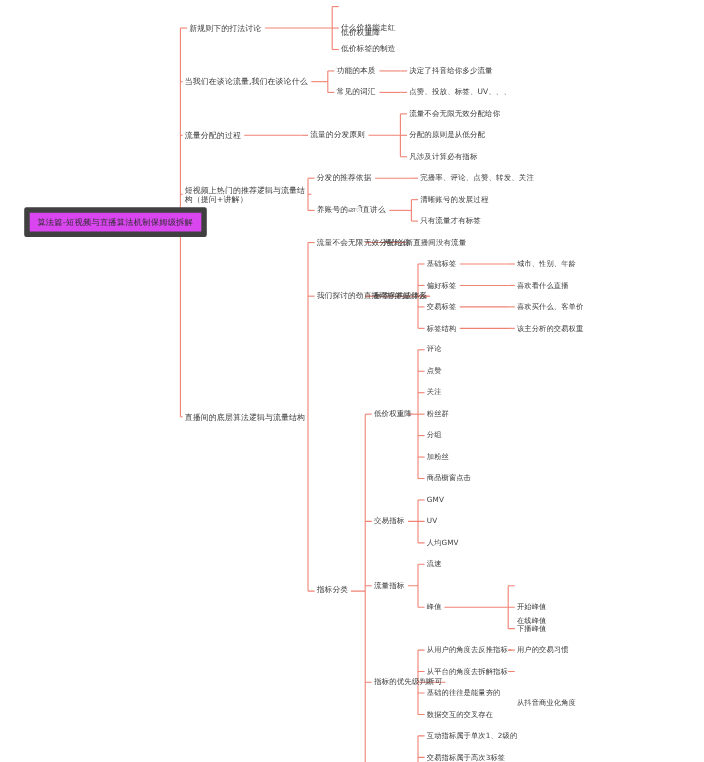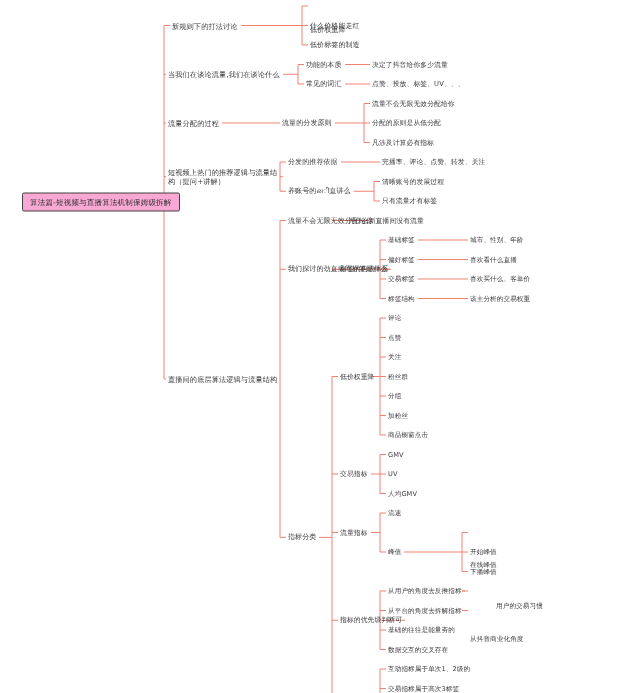--- a/index.html
+++ b/index.html
@@ -17,25 +17,25 @@
     position:absolute;
     font-size:7px;
     line-height:9px;
     letter-spacing:0.1px;
     white-space:nowrap;
     color:#3a3a3a;
     transform:translateY(-50%);
   }
   .node.wrap{white-space:normal;}
   .root{
-    border:1px solid #404040;
+    border:5px solid #404040;
     border-radius:2px;
     padding:4px 7px;
     font-size:7.5px;
-    background:#f9a8d4;
+    background:#d946ef;
     color:#2f2f2f;
     letter-spacing:0.2px;
     text-align:right;
   }
   .lvl1{font-size:7.2px;}
   .lvl2{font-size:7px;}
   .lvl3{font-size:6.8px;}
   .lvl4{font-size:6.6px;}
 </style>
 </head>
@@ -200,21 +200,21 @@
       <div class="node lvl4" style="left: 388px; top: 454.5px;">GMV</div>
       <div class="node lvl4" style="left: 388px; top: 474px;">UV</div>
       <div class="node lvl4" style="left: 388px; top: 493.5px;">人均GMV</div>
       <div class="node lvl3" style="left: 340px; top: 474px;">交易指标</div>
       <div class="node lvl4" style="left: 388px; top: 513px;">流速</div>
       <div class="node lvl4" style="left: 470px; top: 532.5px; margin-top: 32px;">在线峰值</div>
       <div class="node lvl4" style="left: 470px; top: 552px;">开始峰值</div>
       <div class="node lvl4" style="left: 470px; top: 571.5px;">下播峰值</div>
       <div class="node lvl4" style="left: 388px; top: 552px;">峰值</div>
       <div class="node lvl3" style="left: 340px; top: 532.5px;">流量指标</div>
-      <div class="node lvl4" style="left: 496px; top: 591px; margin-top: 15px;">用户的交易习惯</div>
+      <div class="node lvl4" style="left: 470px; top: 591px;">用户的交易习惯</div>
       <div class="node lvl4" style="left: 388px; top: 591px;">从用户的角度去反推指标</div>
       <div class="node lvl4" style="left: 470px; top: 627px; margin-top: 12px;">从抖音商业化角度</div>
       <div class="node lvl4" style="left: 388px; top: 610.5px;">从平台的角度去拆解指标</div>
       <div class="node lvl4" style="left: 388px; top: 630px;">基础的往往是能量夯的</div>
       <div class="node lvl4" style="left: 388px; top: 649.5px;">数据交互的交叉存在</div>
       <div class="node lvl3" style="left: 340px; top: 620.25px;">指标的优先级判断可</div>
       <div class="node lvl4" style="left: 388px; top: 669px;">互动指标属于单次1、2级的</div>
       <div class="node lvl4" style="left: 388px; top: 688.5px;">交易指标属于高次3标签</div>
       <div class="node lvl2" style="left: 288px; top: 537.375px;">指标分类</div>
       <div class="node lvl1" style="left: 168px; top: 378.938px;">直播间的底层算法逻辑与流量结构</div>

